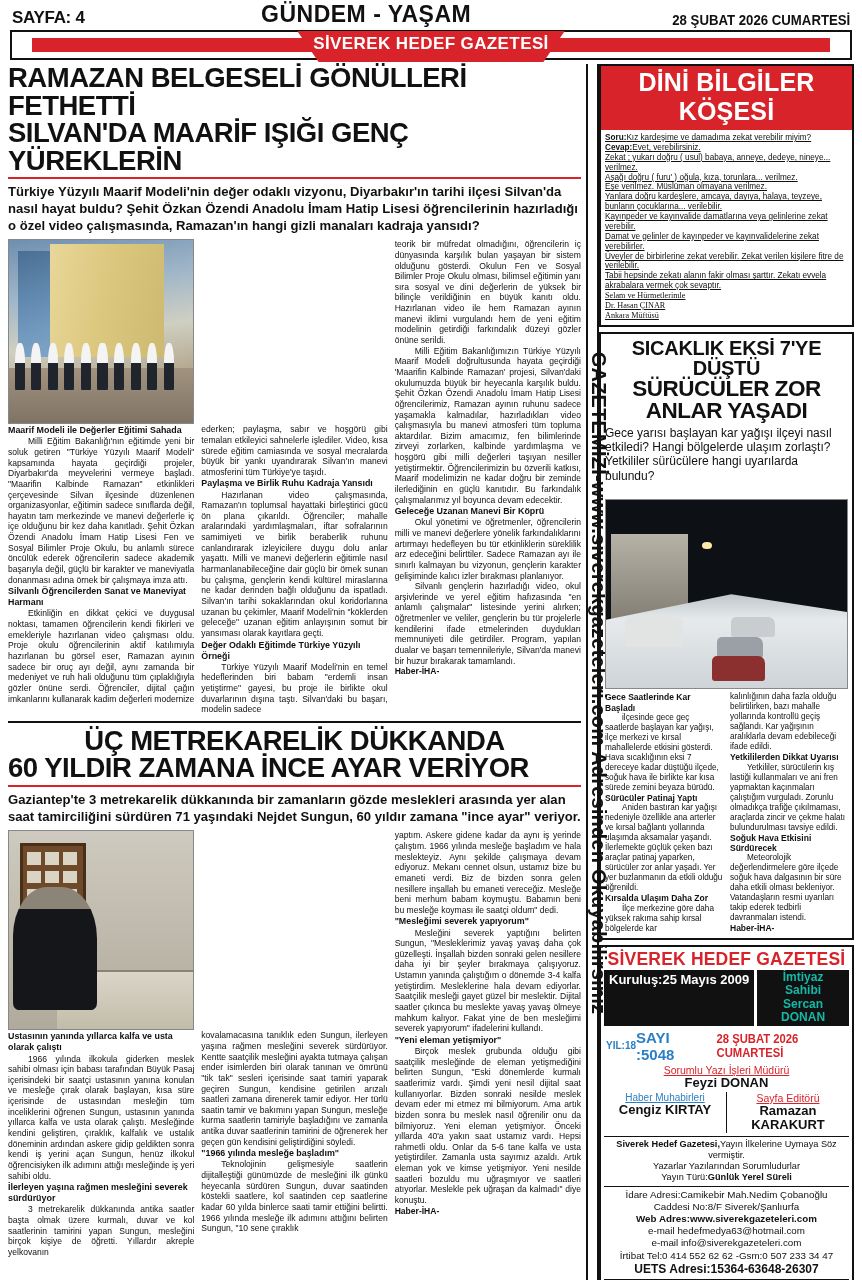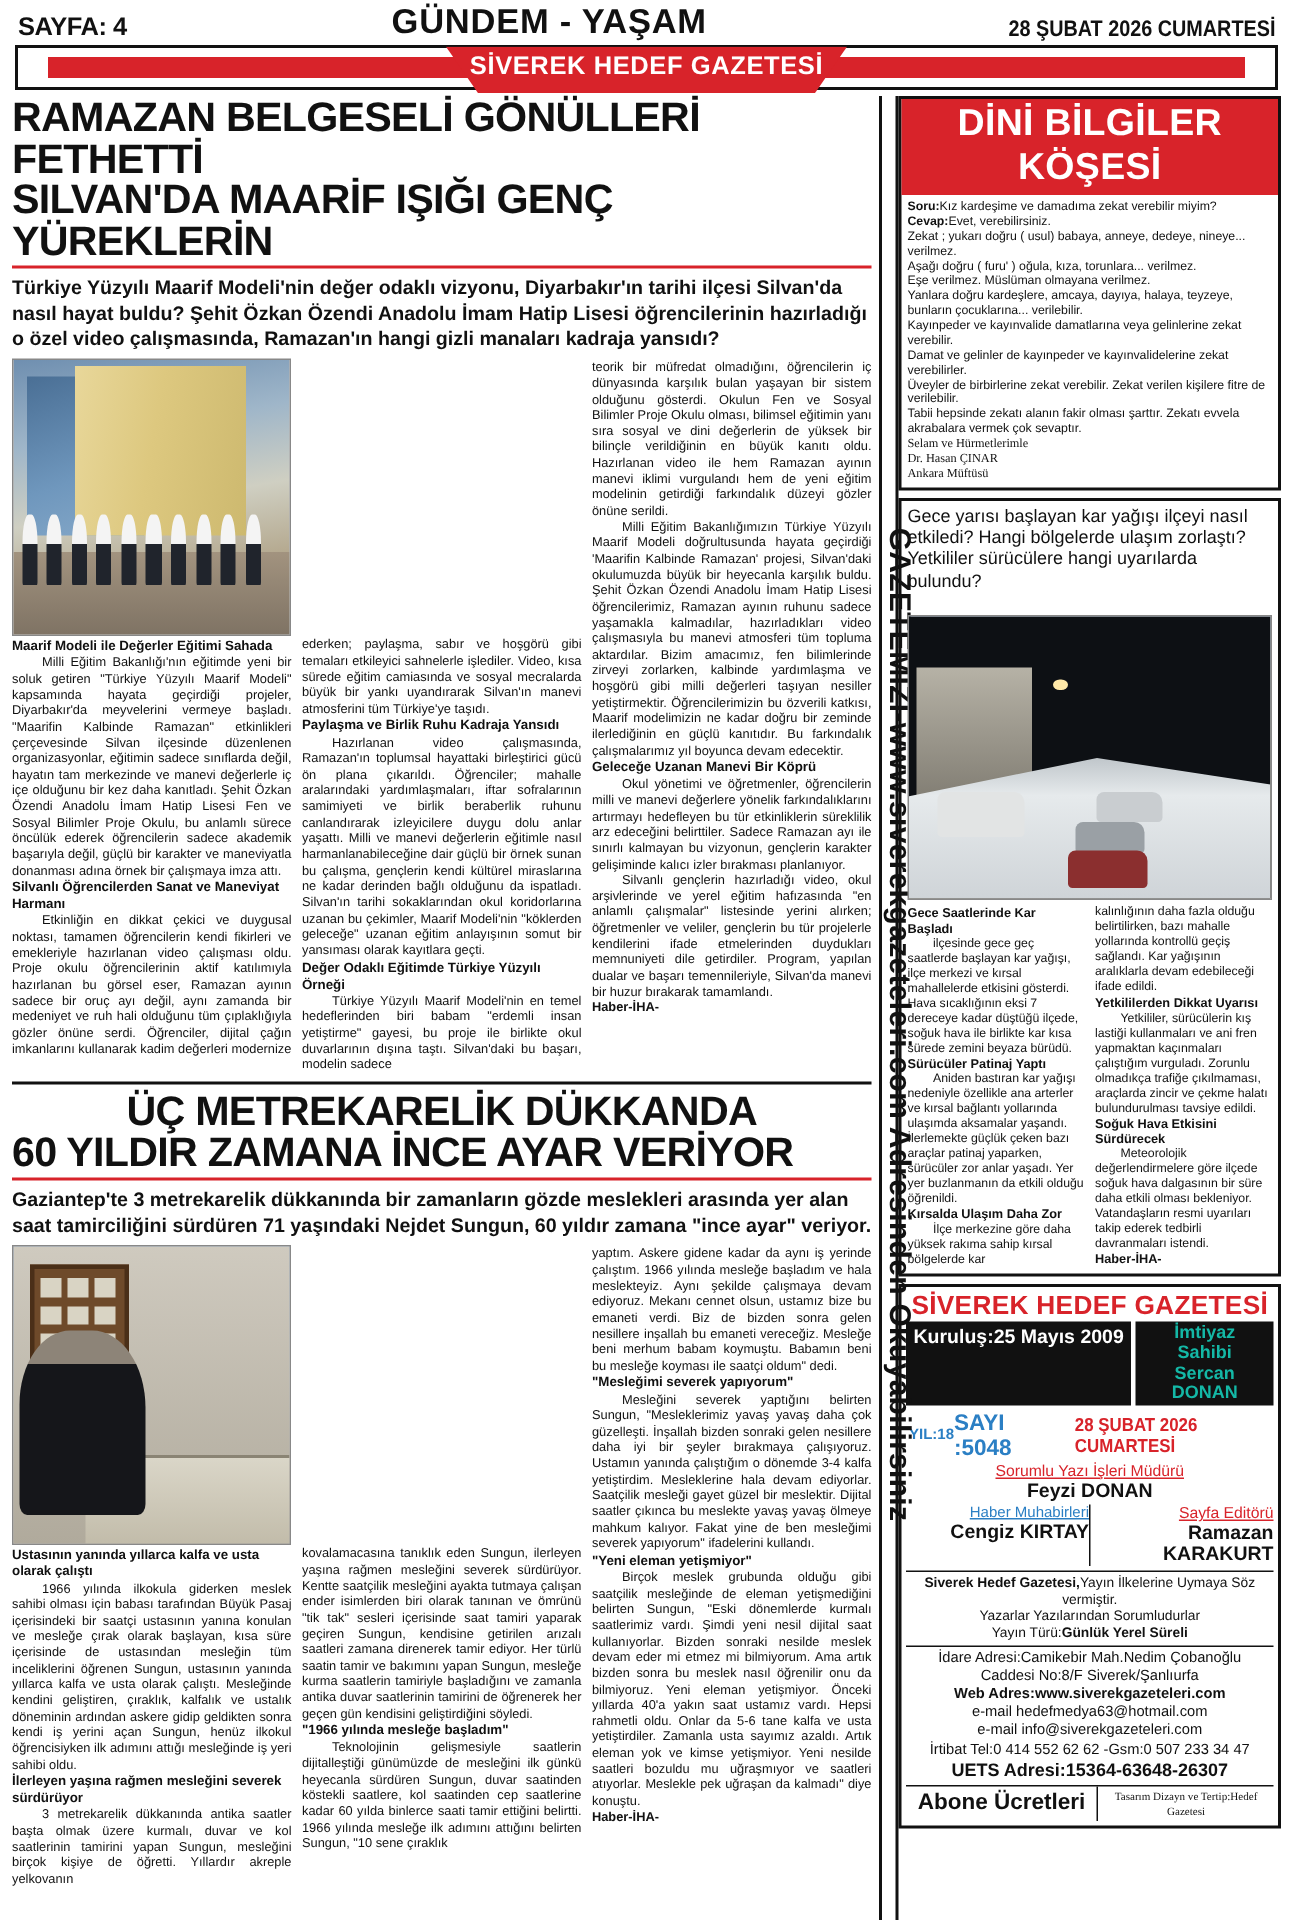--- a/index.html
+++ b/index.html
@@ -226,20 +226,21 @@
     font-size: 25px;
     text-align: center;
     padding: 2px 0 4px 0;
     letter-spacing: 0.2px;
   }
   .dini-body { padding: 3px 4px 4px 4px; }
   .dini-body p {
     margin: 0;
     font-size: 8.2px;
     line-height: 1.205;
+    text-decoration: underline;
   }
   .dini-body .b { font-weight: bold; }
   .dini-sign {
     font-family: "Liberation Serif", serif;
     font-size: 8.4px;
     line-height: 1.2;
   }
 
   .sicaklik-hl {
     text-align: center;
@@ -289,21 +290,21 @@
     color:#d8232a; font-weight:bold; font-size:12.5px;
     transform: scaleX(0.9); transform-origin:right center;
   }
   .imp-cen { text-align:center; margin-top:1px; }
   .imp-lbl-r { color:#d8232a; font-size:10.5px; text-decoration:underline; }
   .imp-lbl-b { color:#2b7fc4; font-size:10px; text-decoration:underline; }
   .imp-nm { font-weight:bold; font-size:13px; line-height:1.1; }
   .imp-row3 {
     display:flex; margin-top:2px; border-top:0;
   }
-  .imp-row3 > div { flex:1; text-align:right; }
+  .imp-row3 > div { flex:1; text-align:center; }
   .imp-row3 .divider { flex:0 0 1px; background:#111; }
   .imp-note {
     border-top:1px solid #111; margin-top:3px; padding-top:2px;
     text-align:center; font-size:9.2px; line-height:1.22;
   }
   .imp-note .b { font-weight:bold; }
   .imp-addr {
     border-top:1px solid #111; margin-top:2px; padding-top:2px;
     text-align:center; font-size:9.8px; line-height:1.25;
   }
@@ -463,20 +464,24 @@
           <p>Damat ve gelinler de kayınpeder ve kayınvalidelerine zekat verebilirler.</p>
           <p>Üveyler de birbirlerine zekat verebilir. Zekat verilen kişilere fitre de verilebilir.</p>
           <p>Tabii hepsinde zekatı alanın fakir olması şarttır. Zekatı evvela akrabalara vermek çok sevaptır.</p>
           <p class="dini-sign">Selam ve Hürmetlerimle</p>
           <p class="dini-sign nm">Dr. Hasan ÇINAR</p>
           <p class="dini-sign nm">Ankara Müftüsü</p>
         </div>
       </div>
 
       <div class="box">
+        <div class="sicaklik-hl">
+          <div class="l1">SICAKLIK EKSİ 7'YE DÜŞTÜ</div>
+          <div class="l2">SÜRÜCÜLER ZOR ANLAR YAŞADI</div>
+        </div>
         <div class="sicaklik-deck">Gece yarısı başlayan kar yağışı ilçeyi nasıl etkiledi? Hangi bölgelerde ulaşım zorlaştı? Yetkililer sürücülere hangi uyarılarda bulundu?</div>
         <div class="snow-photo-wrap">
           <div class="photo snow">
             <div class="snow-sky"></div>
             <div class="snow-bldg"></div>
             <div class="snow-road"></div>
             <div class="snow-car" style="left:8%;bottom:22%;width:24%;height:16%;background:#e2e4e4"></div>
             <div class="snow-car" style="left:52%;bottom:27%;width:18%;height:11%;background:#c9cdd0"></div>
             <div class="snow-car" style="left:46%;bottom:16%;width:19%;height:11%;background:#9aa0a5"></div>
             <div class="snow-car" style="left:44%;bottom:4%;width:22%;height:13%;background:#8b2f2f"></div>

